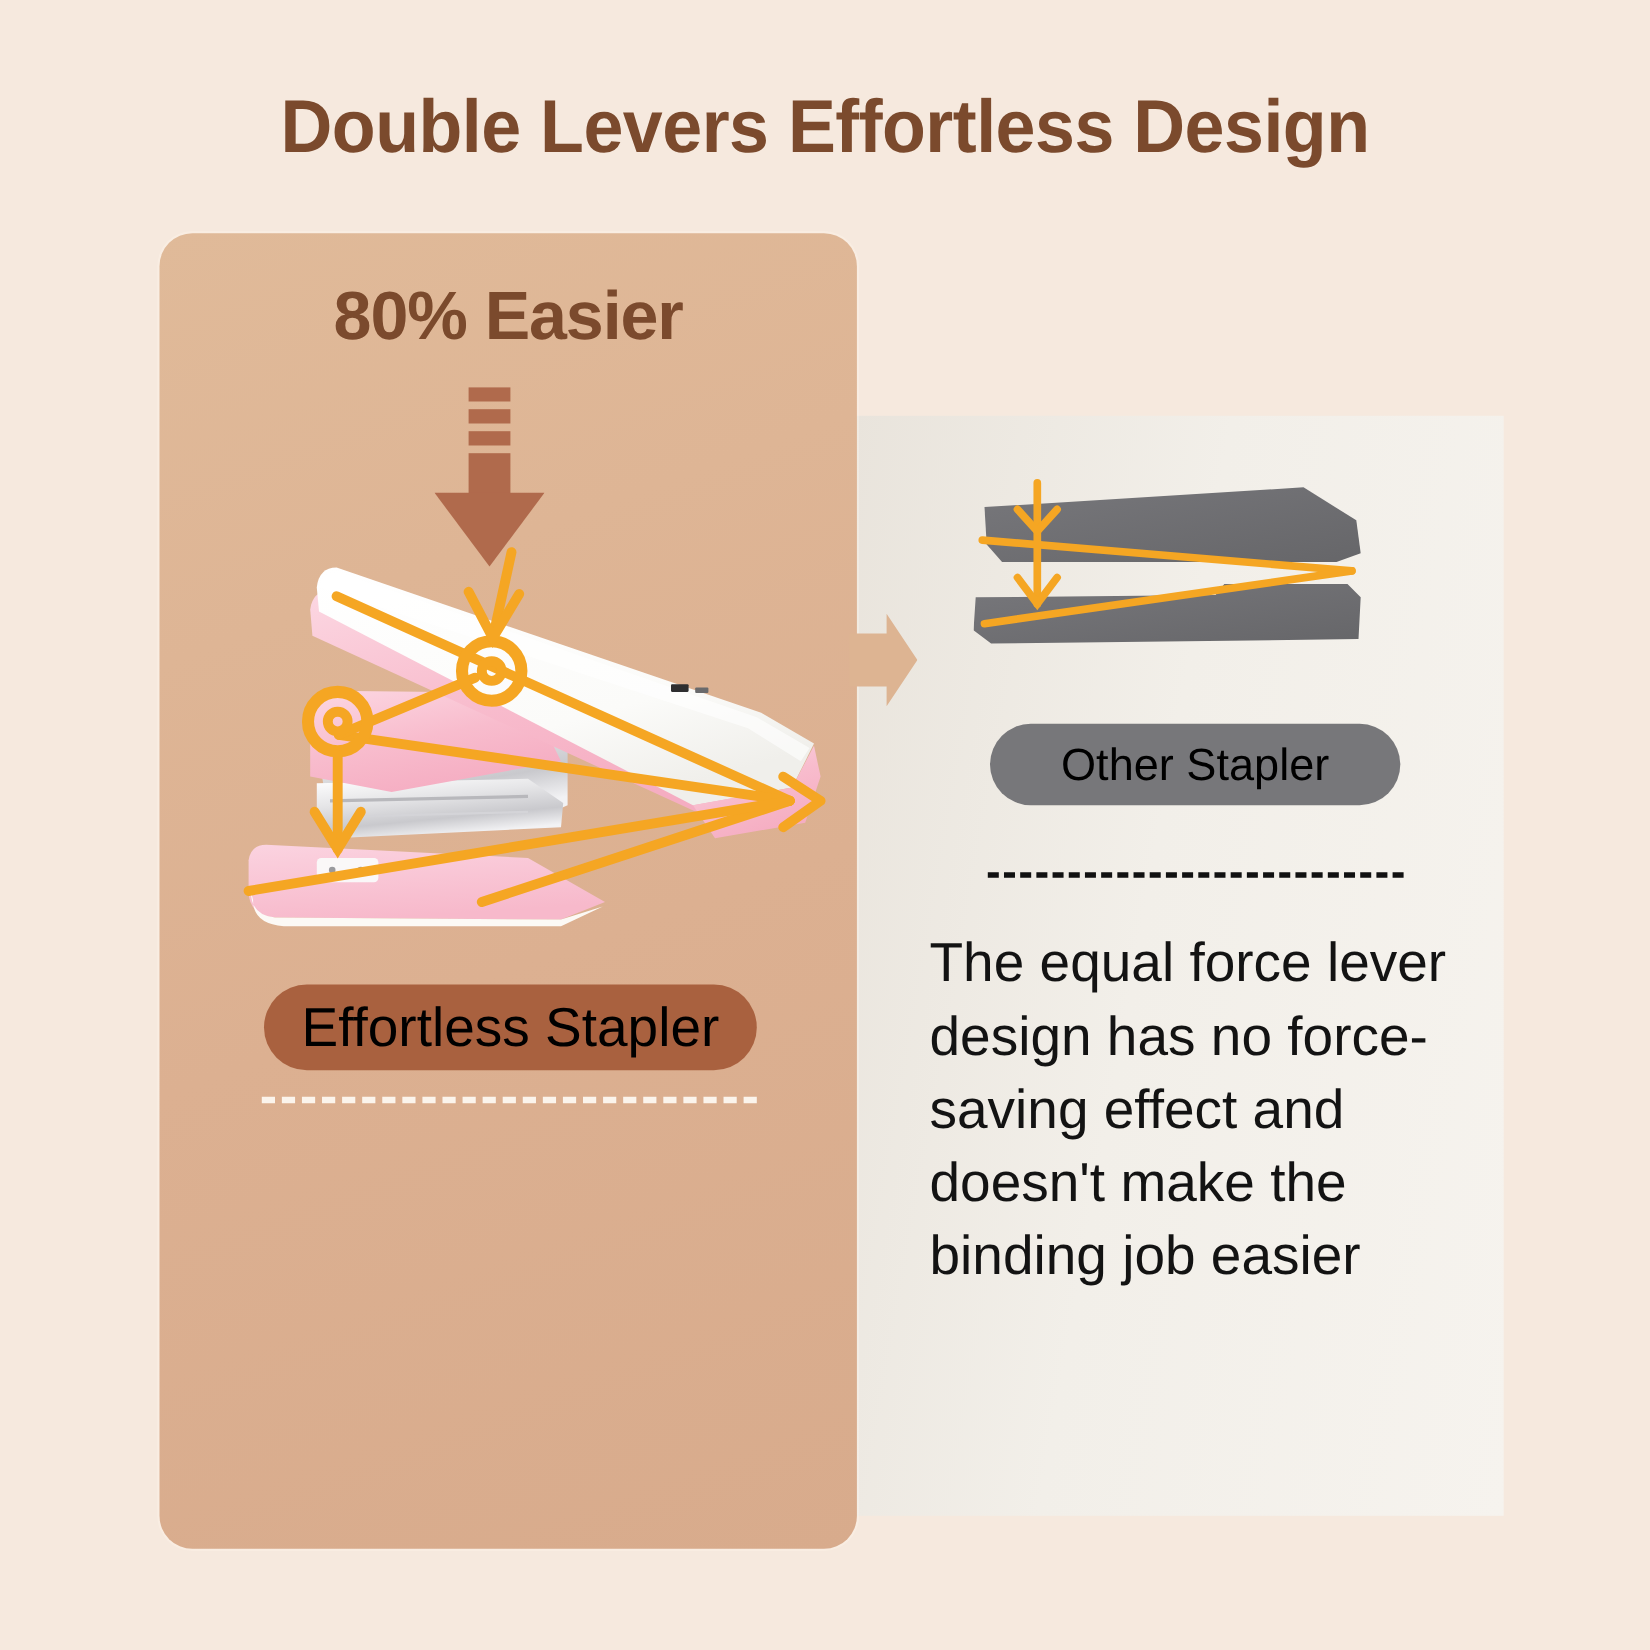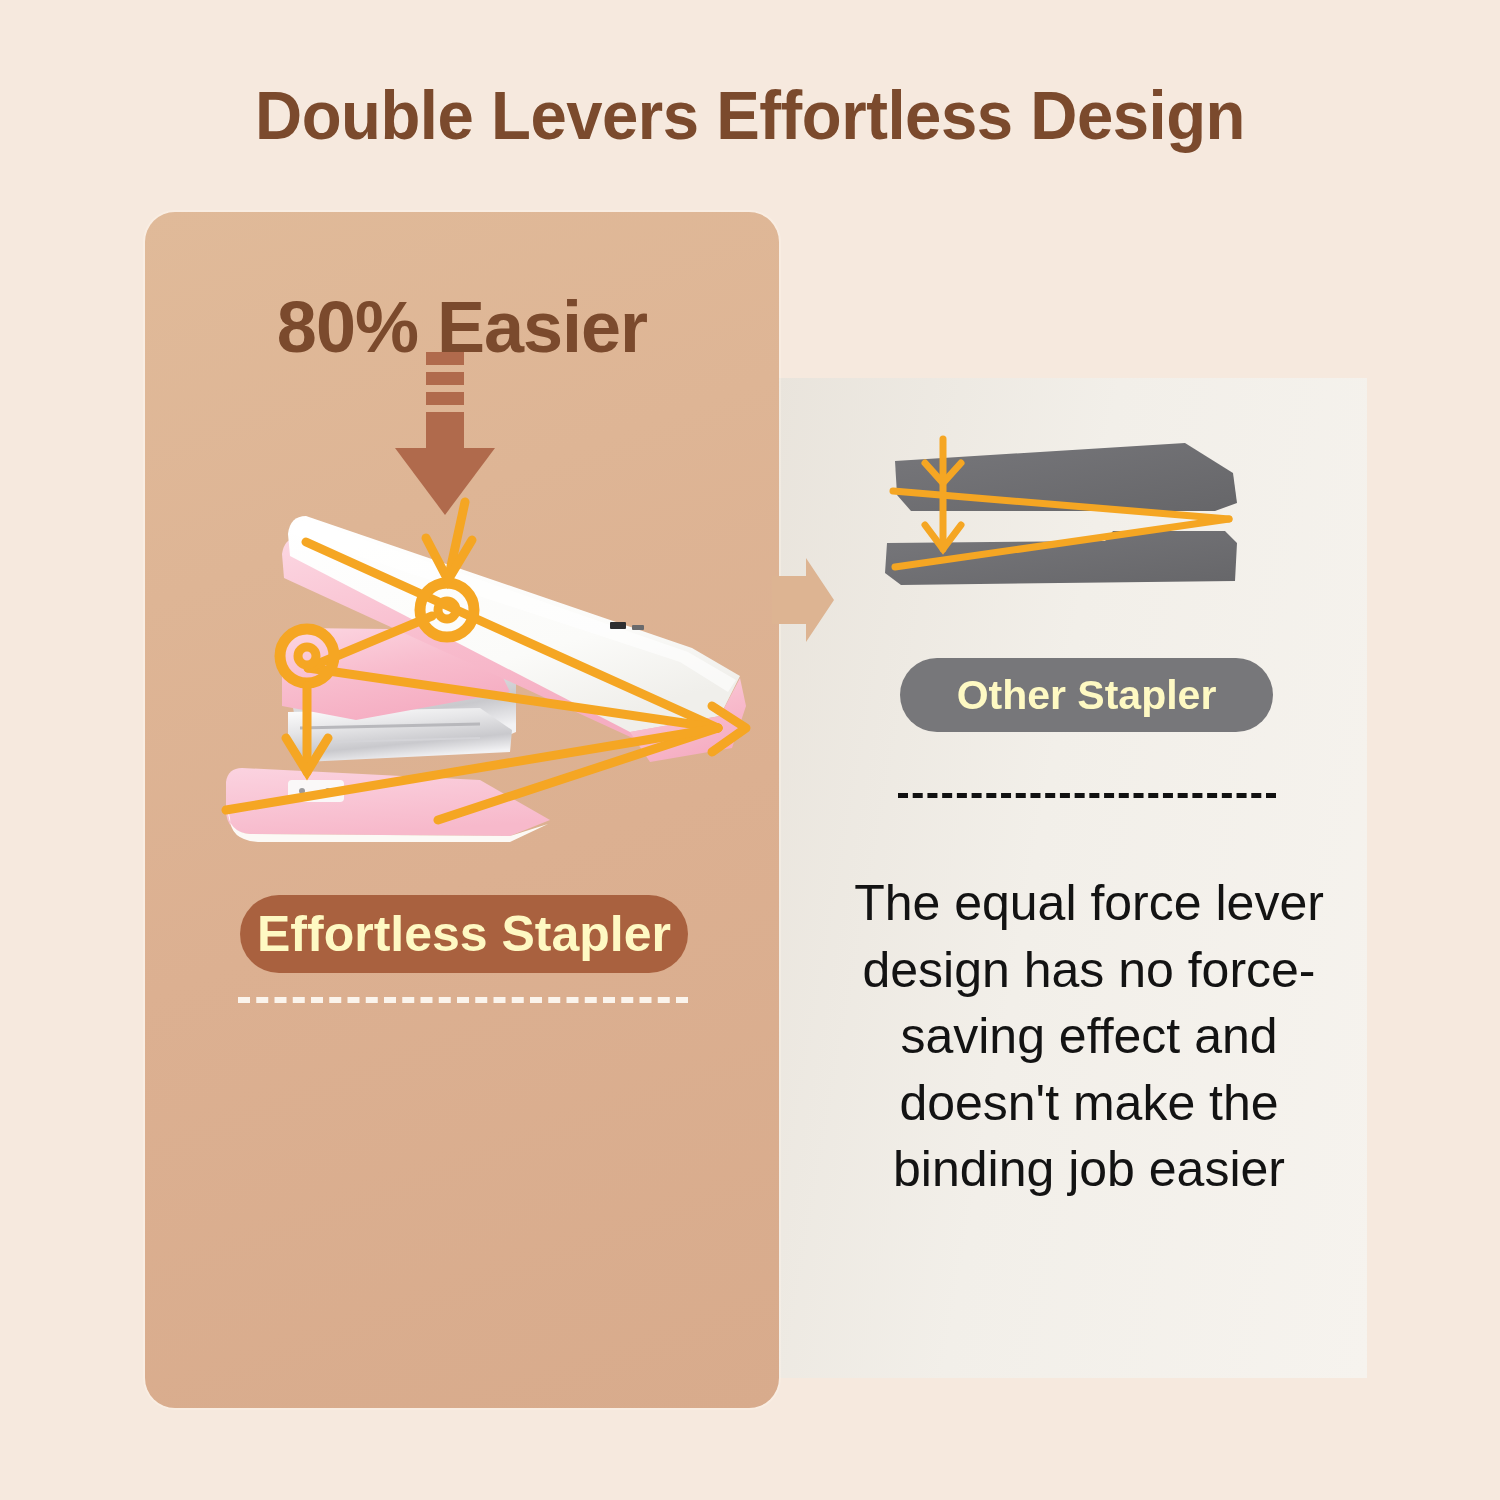--- a/index.html
+++ b/index.html
@@ -66,25 +66,24 @@
     height: 84px;
   }
 
   
   .easier-headline {
     position: absolute;
     left: 145px;
     top: 252px;
     width: 634px;
     text-align: center;
-    font-size: 72px;
+    font-size: 62px;
     font-weight: bold;
     color: #7b4a2d;
     letter-spacing: -1px;
-    margin-top: 34px;
   }
 
   .big-arrow {
     position: absolute;
     left: 395px;
     top: 352px;
     width: 100px;
     height: 165px;
   }
 
@@ -104,22 +103,22 @@
     height: 195px;
   }
 
   
   .badge {
     position: absolute;
     display: flex;
     align-items: center;
     justify-content: center;
     border-radius: 999px;
-    color: #fef9c3;
-    font-weight: bold;
+    color: #000000;
+    font-weight: normal;
     white-space: nowrap;
   }
   .badge-effortless {
     left: 240px;
     top: 895px;
     width: 448px;
     height: 78px;
     background: #a9613f;
     font-size: 50px;
   }
@@ -149,23 +148,22 @@
     left: 898px;
     top: 793px;
     width: 378px;
     border-top-color: #111111;
     border-top-width: 5px;
   }
 
   
   .body-copy {
     position: absolute;
-    text-align: center;
+    text-align: left;
     line-height: 1.33;
-    margin-top: 28px;
   }
   .copy-left {
     left: 190px;
     top: 1026px;
     width: 548px;
     font-size: 49px;
     color: #fdf8f3;
   }
   .copy-right {
     left: 845px;

